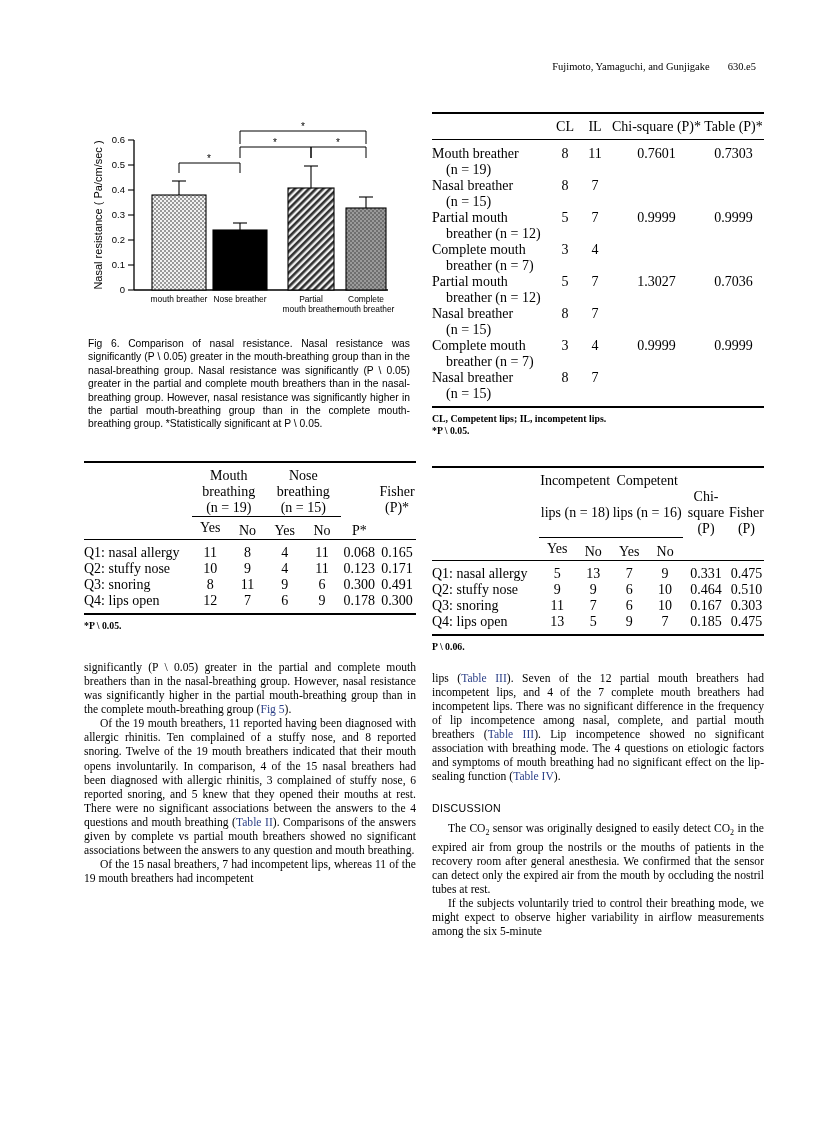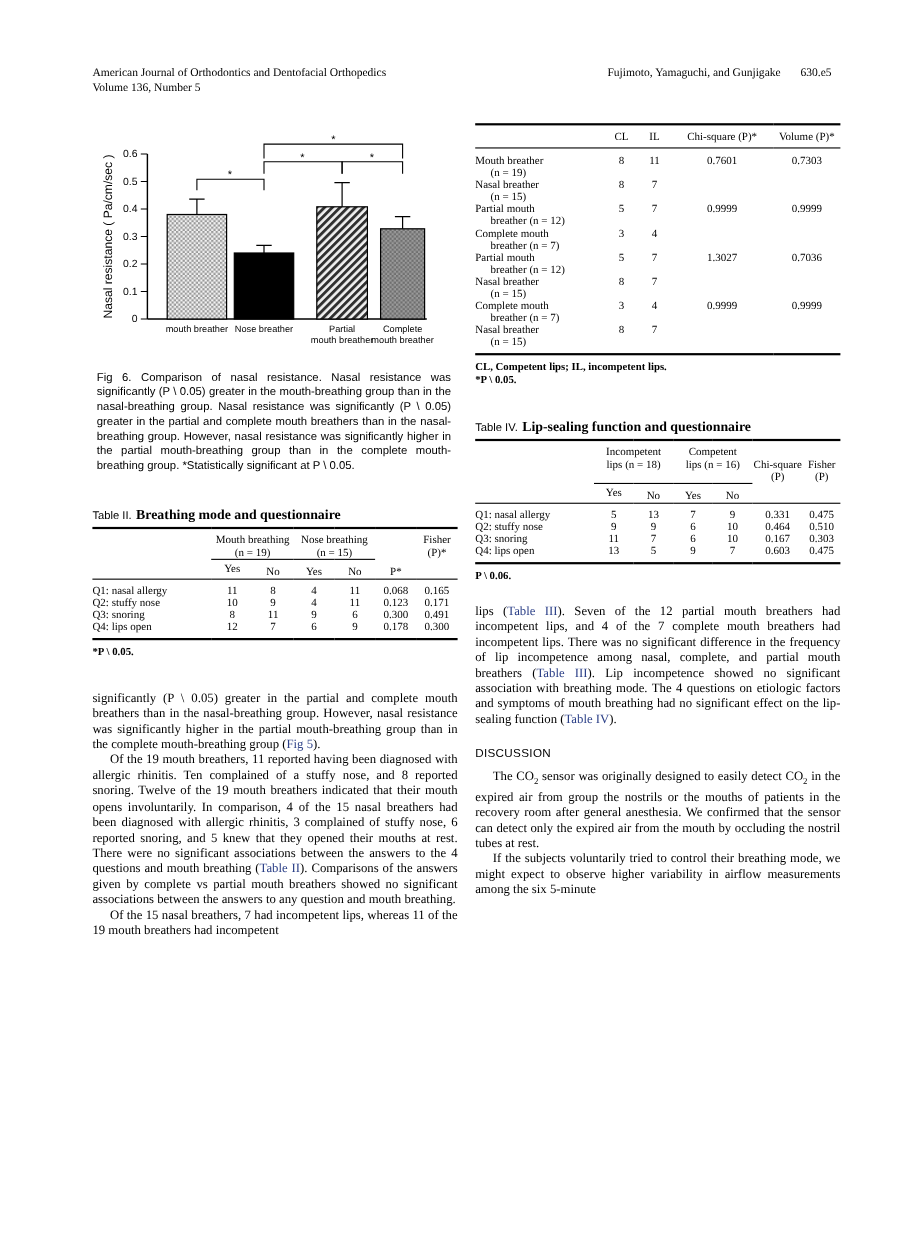--- a/index.html
+++ b/index.html
@@ -85,21 +85,21 @@
   }
   .tbl-title .tname {
     font-family: "Liberation Serif", serif;
     font-weight: bold;
     font-size: 12.6px;
     margin-left: 4px;
   }
   table.data {
     border-collapse: collapse;
     width: 332px;
-    font-size: 10px;
+    font-size: 14px;
   }
   table.data th, table.data td {
     padding: 0;
     font-weight: normal;
     vertical-align: bottom;
   }
   .rule-top    { border-top: 2.4px solid #000; }
   .rule-thin   { border-top: 1px solid #000; }
   .rule-bottom { border-bottom: 2.4px solid #000; }
   .hdr-bold { font-weight: bold; text-align: center; }
@@ -134,24 +134,20 @@
   sub { font-size: 8px; }
   .gap-lg { height: 30px; }
   .gap-md { height: 20px; }
 </style>
 </head>
 <body>
 
 <div class="page">
 
   <div class="runhead">
-    <div class="runhead-left">
-      <div>American Journal of Orthodontics and Dentofacial Orthopedics</div>
-      <div>Volume 136, Number 5</div>
-    </div>
     <div class="runhead-right">
       <span>Fujimoto, Yamaguchi, and Gunjigake</span><span class="runhead-pg">630.e5</span>
     </div>
     <div class="clear"></div>
   </div>
 
   <div class="col-left">
 
     <div class="figure-box">
       <svg class="chart" width="308" height="205" viewBox="0 0 308 205">
@@ -245,23 +241,20 @@
 
       <div class="fig-caption">
         <span>Fig 6.</span>
         <span>Comparison of nasal resistance. Nasal resistance was significantly (P \ 0.05) greater in the mouth-breathing group than in the nasal-breathing group. Nasal resistance was significantly (P \ 0.05) greater in the partial and complete mouth breathers than in the nasal-breathing group. However, nasal resistance was significantly higher in the partial mouth-breathing group than in the complete mouth-breathing group. *Statistically significant at P \ 0.05.</span>
       </div>
     </div>
 
     <div class="gap-lg"></div>
 
     <div>
-      <div class="tbl-title">
-        <span class="tnum">Table II.</span><span class="tname">Breathing mode and questionnaire</span>
-      </div>
       <table class="data">
         <colgroup>
           <col style="width:112px">
             <col style="width:38px">
             <col style="width:38px">
           <col style="width:38px">
             <col style="width:38px">
             <col style="width:38px">
             <col style="width:38px">
         </colgroup>
@@ -349,21 +342,21 @@
             <col style="width:30px">
           <col style="width:93px">
             <col style="width:61px">
         </colgroup>
         <thead>
           <tr class="rule-top">
             <th style="padding-top:5px;padding-bottom:4px"></th>
             <th class="hdr-bold" style="padding-top:5px;padding-bottom:4px">CL</th>
             <th class="hdr-bold" style="padding-top:5px;padding-bottom:4px">IL</th>
             <th class="hdr-bold" style="padding-top:5px;padding-bottom:4px">Chi-square (P)*</th>
-            <th class="hdr-bold" style="padding-top:5px;padding-bottom:4px">Volume (P)*</th>
+            <th class="hdr-bold" style="padding-top:5px;padding-bottom:4px">Table (P)*</th>
           </tr>
         </thead>
         <tbody>
           <tr class="rule-thin">
             <td class="cell-l" style="padding-top:6px">Mouth breather</td>
             <td class="cell-c" style="padding-top:6px">8</td>
             <td class="cell-c" style="padding-top:6px">11</td>
             <td class="cell-c" style="padding-top:6px">0.7601</td>
             <td class="cell-c" style="padding-top:6px">0.7303</td>
           </tr>
@@ -474,23 +467,20 @@
           </tr>
         </tbody>
       </table>
       <div class="tbl-note">CL, Competent lips; IL, incompetent lips.</div>
       <div class="tbl-note" style="margin-top:1px">*P \ 0.05.</div>
     </div>
 
     <div class="gap-lg"></div>
 
     <div>
-      <div class="tbl-title">
-        <span class="tnum">Table IV.</span><span class="tname">Lip-sealing function and questionnaire</span>
-      </div>
       <table class="data">
         <colgroup>
           <col style="width:108px">
             <col style="width:36px">
             <col style="width:36px">
           <col style="width:36px">
             <col style="width:36px">
             <col style="width:46px">
             <col style="width:34px">
         </colgroup>
@@ -553,21 +543,21 @@
             <td class="cell-c">10</td>
             <td class="cell-c">0.167</td>
             <td class="cell-c">0.303</td>
           </tr>
           <tr class="rule-bottom">
             <td class="cell-l" style="padding-bottom:4px">Q4: lips open</td>
             <td class="cell-c" style="padding-bottom:4px">13</td>
             <td class="cell-c" style="padding-bottom:4px">5</td>
             <td class="cell-c" style="padding-bottom:4px">9</td>
             <td class="cell-c" style="padding-bottom:4px">7</td>
-            <td class="cell-c" style="padding-bottom:4px">0.603</td>
+            <td class="cell-c" style="padding-bottom:4px">0.185</td>
             <td class="cell-c" style="padding-bottom:4px">0.475</td>
           </tr>
         </tbody>
       </table>
       <div class="tbl-note reg">P \ 0.06.</div>
     </div>
 
     <div class="gap-md"></div>
 
     <div class="bodytext">

